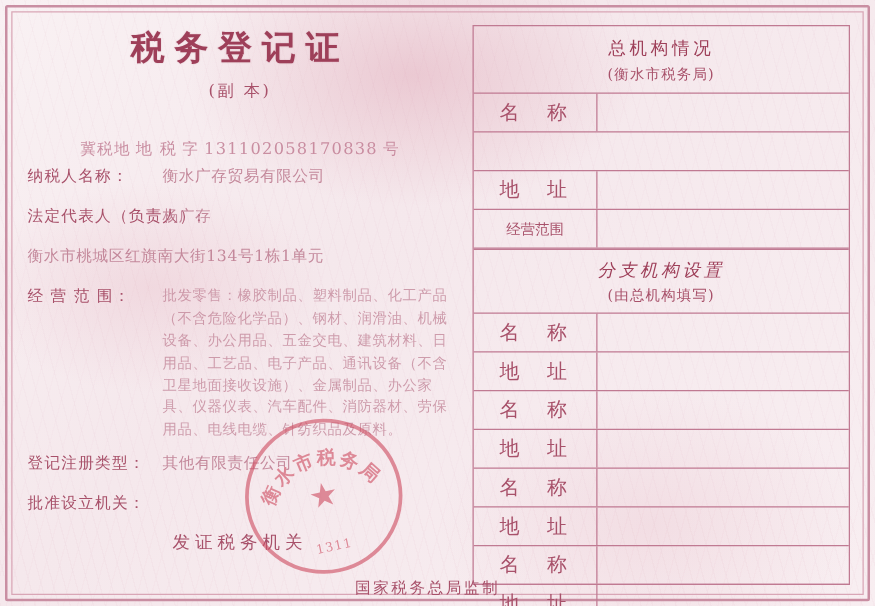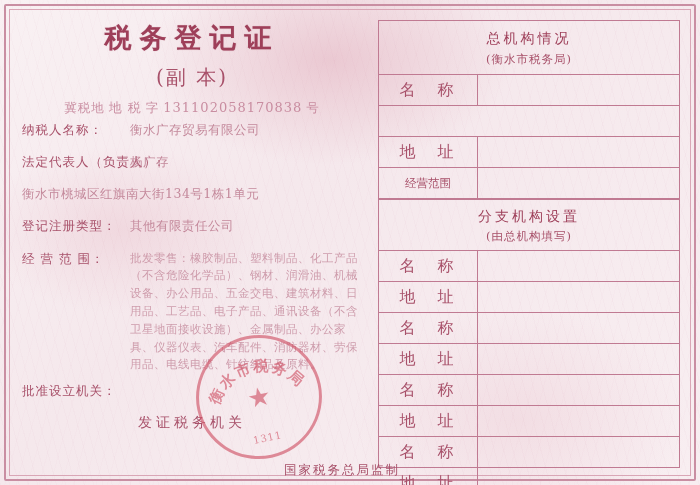--- a/index.html
+++ b/index.html
@@ -46,27 +46,27 @@
     text-align:center;
     font-size:27px;
     letter-spacing:8px;
     font-weight:bold;
     color:#9e3f59;
     margin-top:6px;
     text-shadow:0 0 1px rgba(158,63,89,.4);
   }
   .subtitle{
     text-align:center;
-    font-size:20px;
+    font-size:13px;
     letter-spacing:2px;
     margin-top:8px;
     color:#a8516a;
   }
   .numline{
-    margin-top:8px;
+    margin-top:28px;
     font-size:12.5px;
     color:#c27f95;
     display:flex;
     align-items:baseline;
     justify-content:center;
     gap:4px;
     opacity:.85;
     text-align:right;
   }
   .numline .seg{letter-spacing:1px;}
@@ -174,21 +174,21 @@
     font-size:16px;color:#a8516a;letter-spacing:3px;
   }
   .trow .c1.tight{letter-spacing:0px;font-size:11.5px;}
   .trow .c2{flex:1;}
   .sechead{
     text-align:center;
     padding:8px 0 6px;
     border-bottom:1.2px solid #c07a92;
     border-top:1.2px solid #c07a92;
   }
-  .sechead .t1{font-size:14px;letter-spacing:3px;color:#9e3f59;}
+  .sechead .t1{font-size:14px;letter-spacing:3px;color:#9e3f59;font-style:italic;}
   .sechead .t2{font-size:11.5px;letter-spacing:1px;color:#a8516a;margin-top:3px;}
 </style>
 </head>
 <body>
 
 <div id="cert">
   <div id="texture"></div>
   <div id="border"></div>
 
   <div class="left">
@@ -208,27 +208,27 @@
         <div class="lbl">纳税人名称：</div>
         <div class="val">衡水广存贸易有限公司</div>
       </div>
       <div class="row">
         <div class="lbl">法定代表人（负责人）:</div>
         <div class="val">杨广存</div>
       </div>
       <div class="row">
         <div class="val">衡水市桃城区红旗南大街134号1栋1单元</div>
       </div>
+      <div class="row tall scope">
+        <div class="lbl">经 营 范 围：</div>
+        <div class="val">批发零售：橡胶制品、塑料制品、化工产品（不含危险化学品）、钢材、润滑油、机械设备、办公用品、五金交电、建筑材料、日用品、工艺品、电子产品、通讯设备（不含卫星地面接收设施）、金属制品、办公家具、仪器仪表、汽车配件、消防器材、劳保用品、电线电缆、针纺织品及原料。</div>
+      </div>
       <div class="row">
         <div class="lbl">登记注册类型：</div>
         <div class="val">其他有限责任公司</div>
-      </div>
-      <div class="row tall scope">
-        <div class="lbl">经 营 范 围：</div>
-        <div class="val">批发零售：橡胶制品、塑料制品、化工产品（不含危险化学品）、钢材、润滑油、机械设备、办公用品、五金交电、建筑材料、日用品、工艺品、电子产品、通讯设备（不含卫星地面接收设施）、金属制品、办公家具、仪器仪表、汽车配件、消防器材、劳保用品、电线电缆、针纺织品及原料。</div>
       </div>
       <div class="row approve">
         <div class="lbl">批准设立机关：</div>
         <div class="val"></div>
       </div>
     </div>
 
     <div class="issuer">发证税务机关</div>
 
   </div>

